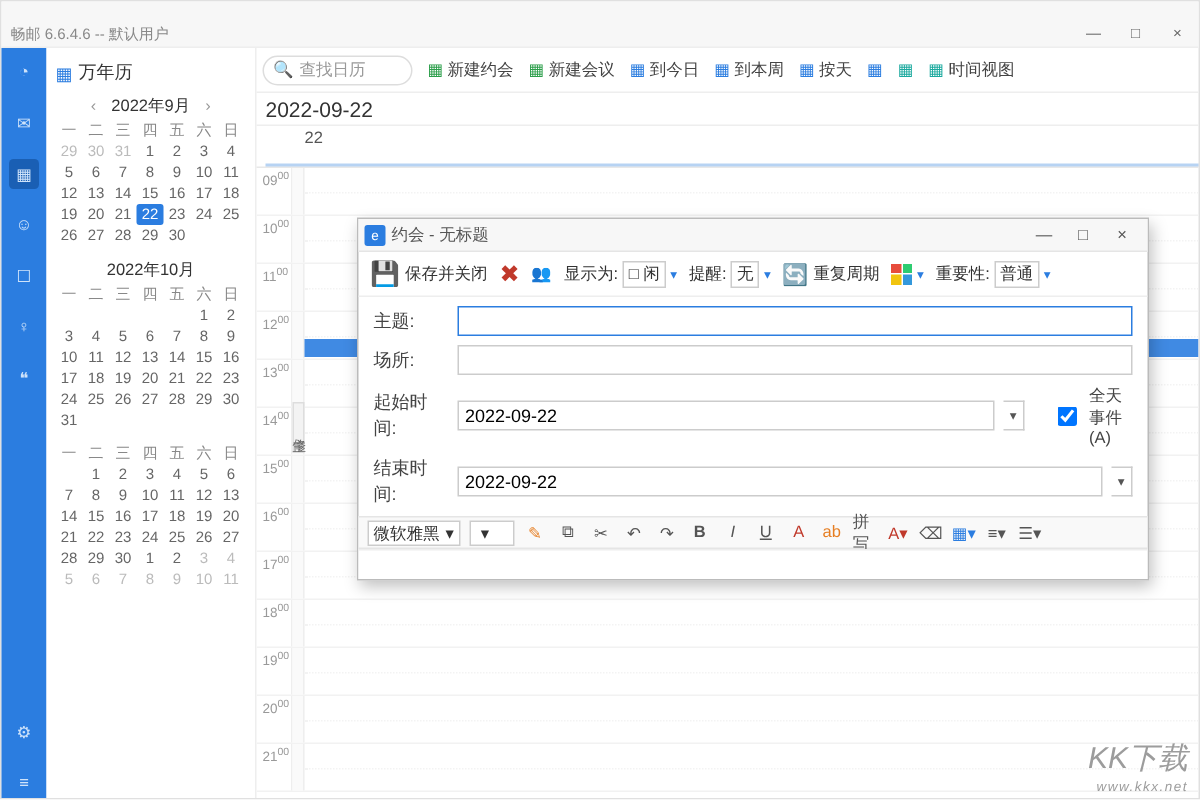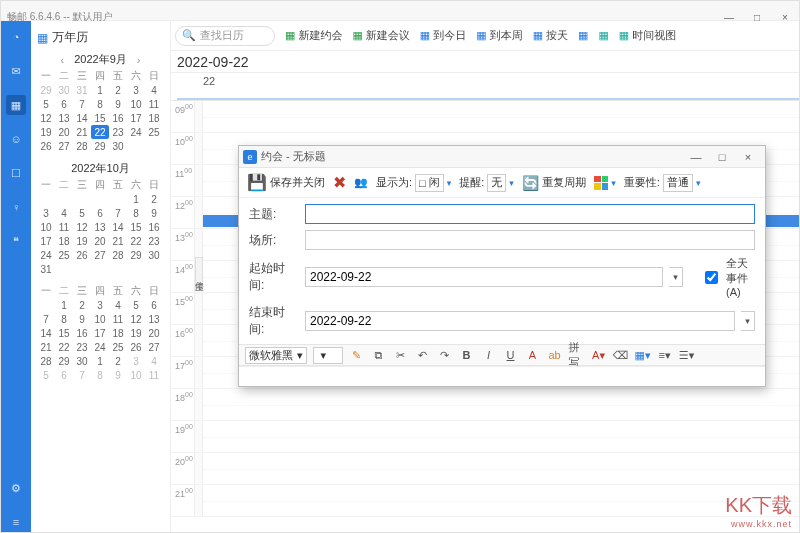--- a/index.html
+++ b/index.html
@@ -1,19 +1,19 @@
 <!DOCTYPE html>
 <html><head>
 <meta charset="utf-8">
 <style>
   * { box-sizing: border-box; margin: 0; padding: 0; font-family: "Microsoft YaHei", "SimSun", sans-serif; }
   body { width: 800px; height: 533px; overflow: hidden; background: #fff; position: relative; font-size: 11px; color: #333; }
 
   .window { width: 800px; height: 533px; border: 1px solid #e0e0e0; display: flex; flex-direction: column; }
-  .titlebar { height: 20px; background: #f7f7f7; display: flex; align-items: center; padding: 13px 0 0 6px; font-size: 10px; color: #888; border-bottom: 1px solid #eee; }
+  .titlebar { height: 31px; background: #f7f7f7; display: flex; align-items: center; padding: 13px 0 0 6px; font-size: 10px; color: #888; border-bottom: 1px solid #eee; }
   .titlebar .spacer { flex: 1; }
   .titlebar .winbtn { width: 28px; height: 18px; display: flex; align-items: center; justify-content: center; color: #666; cursor: pointer; }
 
   .main-area { flex: 1; display: flex; min-height: 0; }
 
   .navrail { width: 30px; background: #2b7de0; display: flex; flex-direction: column; align-items: center; padding-top: 6px; gap: 14px; color: #cfe3fa; }
   .navrail .ico { width: 20px; height: 20px; display: flex; align-items: center; justify-content: center; cursor: pointer; }
   .navrail .ico.active { background: #1a5fb4; border-radius: 3px; }
   .navrail .grow { flex: 1; }
 
@@ -81,21 +81,21 @@
   .fld input.date { width:80px; border:1px solid #ccc;}
   .fld .dd { width:14px; height:20px; border:1px solid #ccc; border-left:none; display:flex;align-items:center;justify-content:center; font-size:9px; color:#555;}
   .chkline { display:flex; align-items:center; gap:8px; font-size:11px;}
 
   .editor-tb { height: 22px; border-top:1px solid #e5e5e5; border-bottom:1px solid #e5e5e5; background:#f9f9f9; display:flex; align-items:center; gap:6px; padding:0 6px; font-size:11px;}
   .editor-tb .sel { border:1px solid #ccc; height:17px; display:flex;align-items:center; padding:0 3px; gap:4px; background:#fff;}
   .editor-tb .btn { width:16px; height:16px; display:flex; align-items:center; justify-content:center; color:#555; cursor:pointer;}
   .editor-tb .btn.red{color:#c0392b;} .editor-tb .btn.blue{color:#2b7de0;} .editor-tb .btn.orange{color:#e67e22;} .editor-tb .btn.b{font-weight:bold;} .editor-tb .btn.i{font-style:italic;} .editor-tb .btn.u{text-decoration:underline;}
   .editor-area { flex:1; border-top:1px solid #eee; background:#fff;}
 
-  .watermark { position:absolute; right:8px; bottom:4px; font-size:20px; color:#b91c1c; font-family: "Comic Sans MS", cursive; opacity:.7; pointer-events:none;}
+  .watermark { position:absolute; right:8px; bottom:4px; font-size:20px; color:#737373; font-style:italic; font-family: "Comic Sans MS", cursive; opacity:.7; pointer-events:none;}
   .watermark small { display:block; font-size:9px; text-align:right; letter-spacing:1px;}
 </style>
 </head>
 <body>
 
 <div class="window">
   <div class="titlebar">
     <span>畅邮 6.6.4.6 -- 默认用户</span>
     <span class="spacer"></span>
     <span class="winbtn">—</span>

